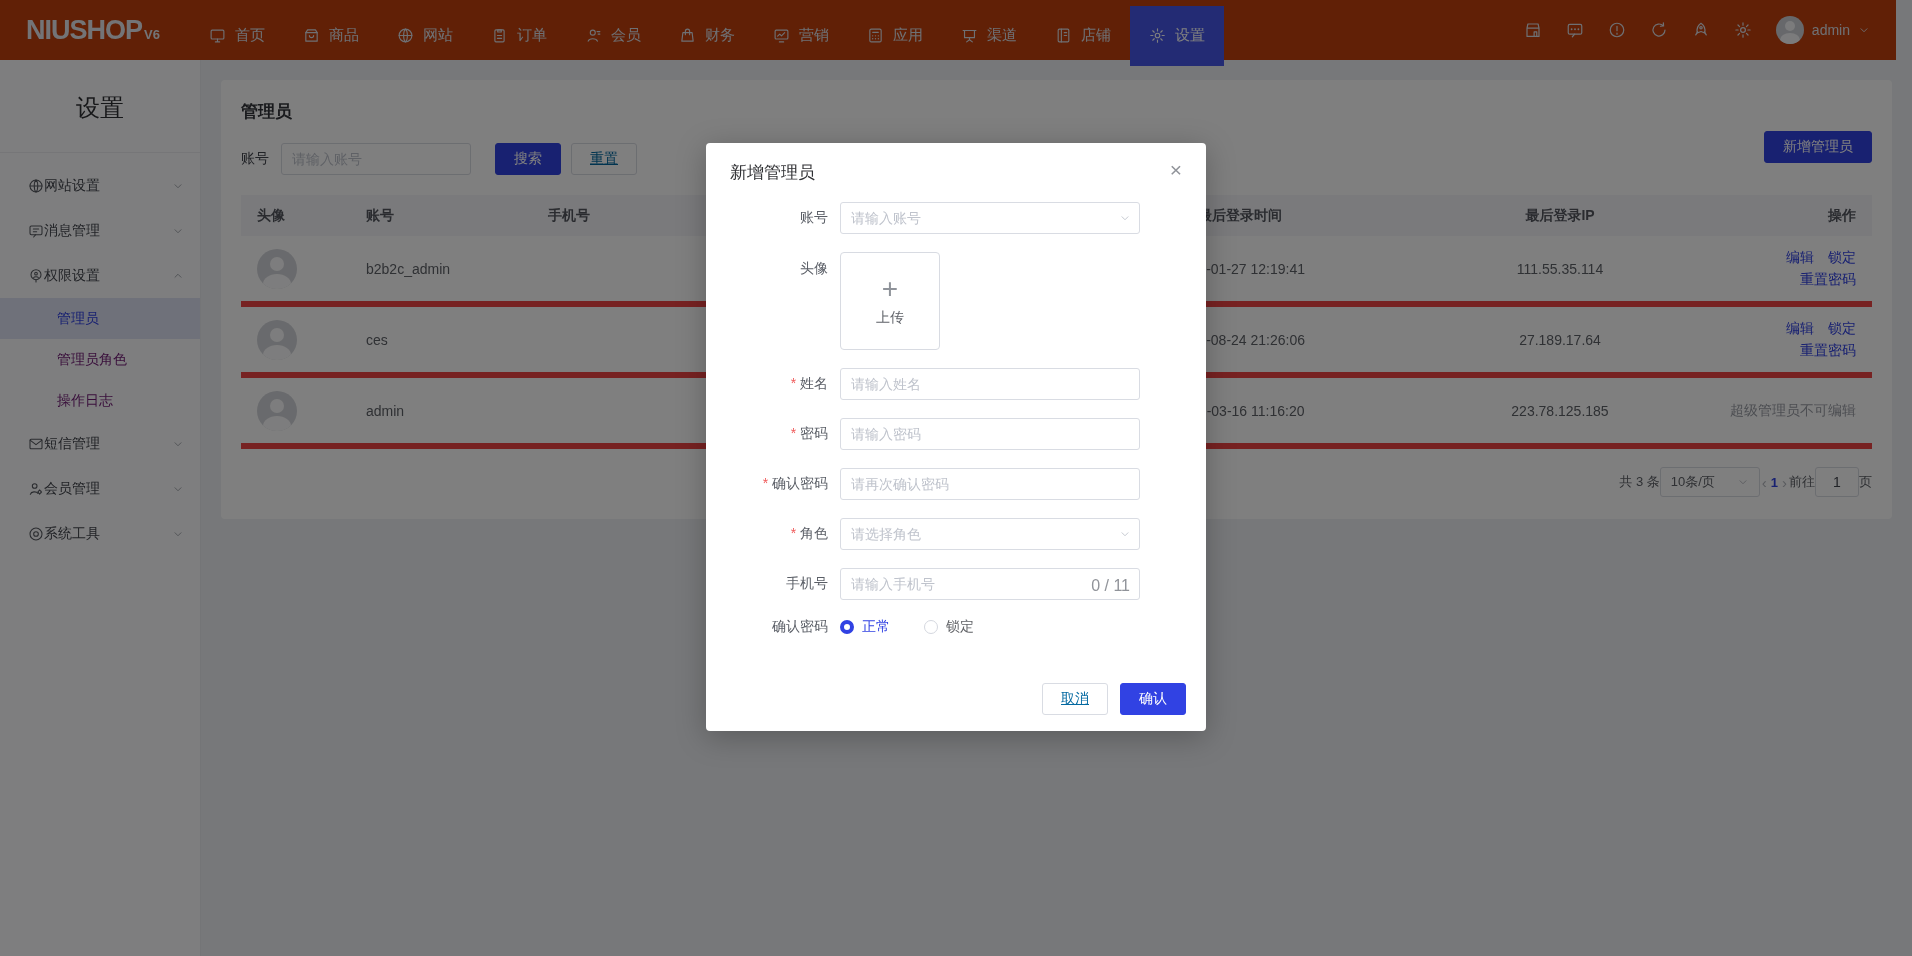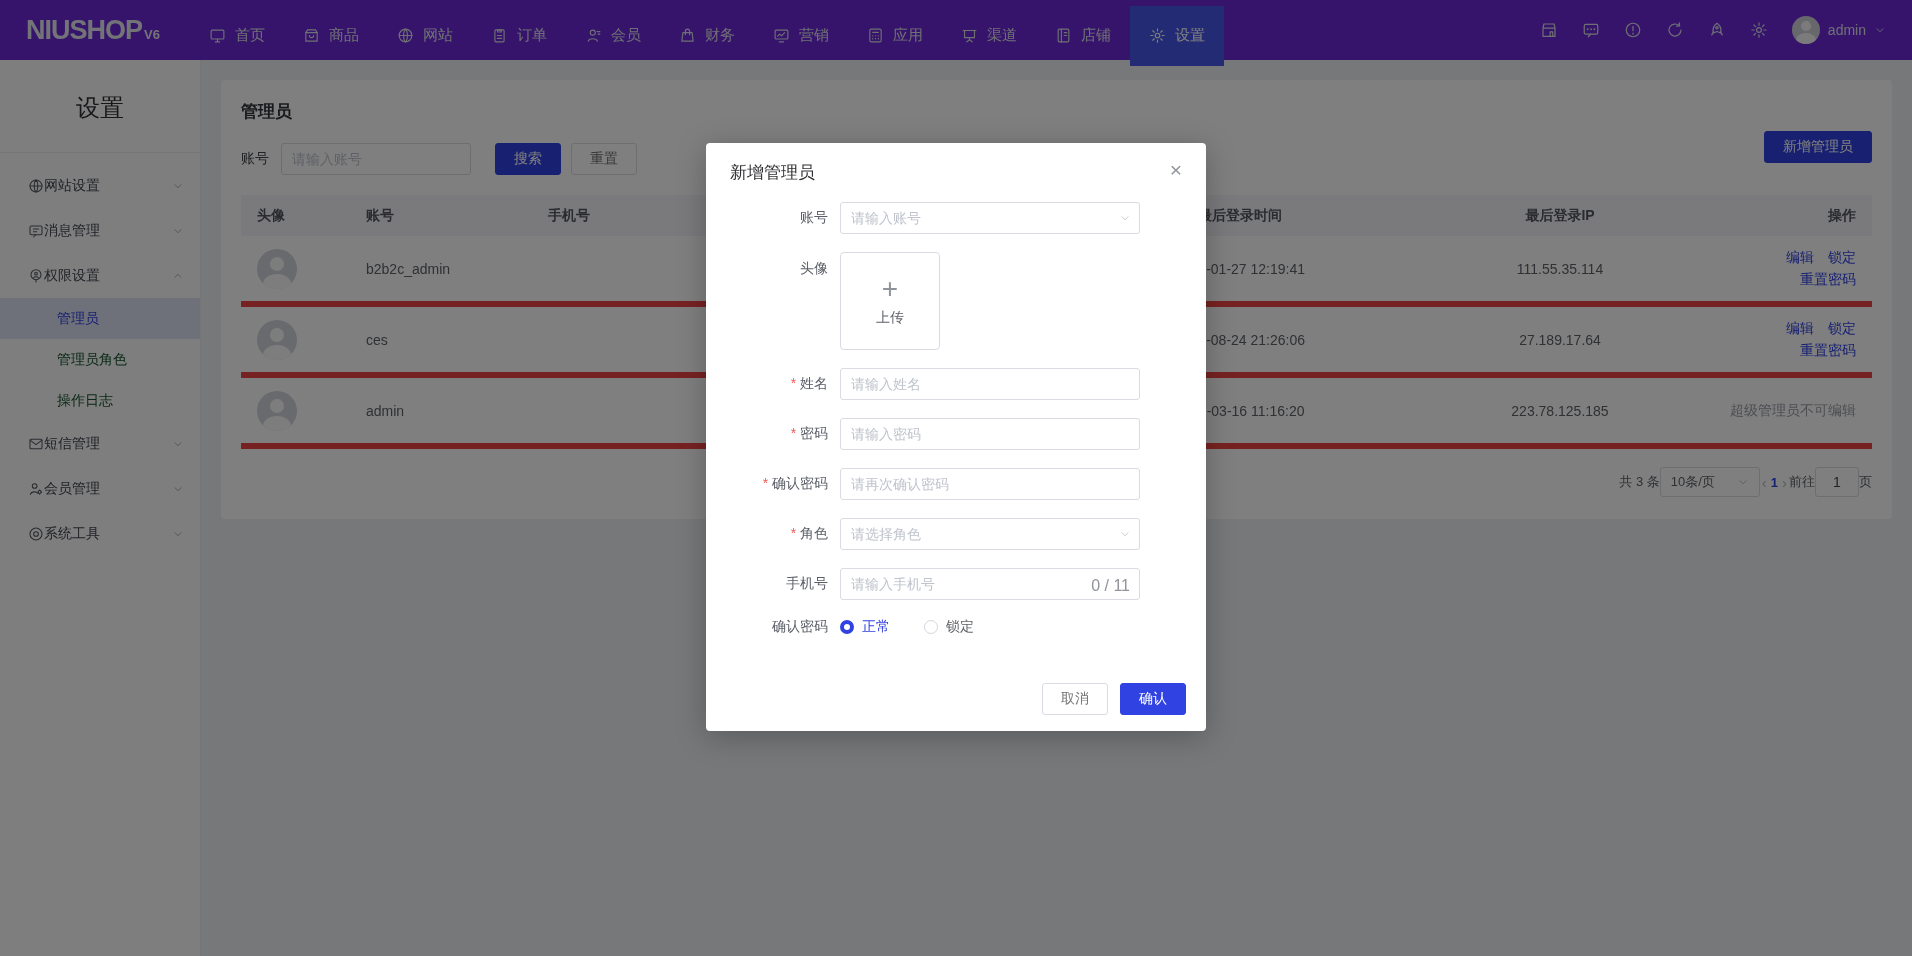--- a/index.html
+++ b/index.html
@@ -6,21 +6,21 @@
   html,body { width:1912px; height:956px; }
   body {
     font-family:"Liberation Sans","DejaVu Sans",sans-serif;
     background:#eef0f4; position:relative; overflow:hidden; font-size:14px; color:#606266;
   }
   svg { display:block; }
   .ic { width:17px; height:17px; stroke:currentColor; fill:none; stroke-width:1.6; stroke-linecap:round; stroke-linejoin:round; }
   .chev { width:12px; height:12px; stroke:#9ca0a8; fill:none; stroke-width:1.8; stroke-linecap:round; stroke-linejoin:round; }
 
   
-  .topnav { position:absolute; top:0; left:0; right:0; height:60px; background:#6d28d9;
+  .topnav { position:absolute; top:0; left:0; right:16px; height:60px; background:#c2410c;
     display:flex; align-items:center; padding:0 26px; z-index:10; }
   .logo { display:flex; align-items:baseline; color:#e6e8ee; margin-right:30px; }
   .logo-main { font-size:27px; font-weight:800; letter-spacing:-1px; }
   .logo-suffix { font-size:13px; font-weight:700; margin-left:2px; }
   .nav-menu { display:flex; align-items:flex-end; height:71px; }
   .nav-item { display:flex; align-items:center; gap:9px; padding:0 19px; color:#dde0e8;
     font-size:15px; cursor:pointer; height:60px; }
   .nav-item.active { background:#4656e8; color:#ffffff; }
   .nav-right { margin-left:auto; display:flex; align-items:center; gap:24px; color:#dde0e8; }
   .nav-right .ic { width:18px; height:18px; }
@@ -32,36 +32,36 @@
 
   
   .sidebar { position:absolute; top:60px; left:0; bottom:0; width:201px; background:#fdfdfe;
     border-right:1px solid #e9eaee; z-index:5; }
   .side-title { text-align:center; font-size:24px; color:#2f3034; font-weight:500; padding:32px 0 28px; }
   .side-divider { height:1px; background:#ececf0; margin:0 0 10px; }
   .side-item { display:flex; align-items:center; height:45px; padding:0 16px 0 28px;
     color:#43464e; cursor:pointer; font-size:14px; }
   .side-item .ic { width:16px; height:16px; color:#55585f; }
   .side-item .spacer { flex:1; }
-  .side-sub { display:flex; align-items:center; height:41px; padding-left:57px; color:#14532d; cursor:pointer; }
+  .side-sub { display:flex; align-items:center; height:41px; padding-left:57px; color:#701a75; cursor:pointer; }
   .side-sub.selected { background:#dfe3f4; color:#3142e3; }
 
   
   .main { position:absolute; top:60px; left:201px; right:0; bottom:0; background:#eef0f4; padding:20px; }
   .card { background:#ffffff; border-radius:4px; padding:20px 20px 22px; position:relative; }
   .page-title { font-size:17px; font-weight:700; color:#33353a; margin-bottom:20px; }
   .search-row { display:flex; align-items:center; gap:10px; }
   .search-label { color:#43464e; margin-right:2px; }
   .text-input { height:32px; border:1px solid #d9dce3; border-radius:3px; padding:0 10px; font-size:14px;
     color:#43464e; outline:none; font-family:inherit; background:#fff; }
   .text-input::placeholder { color:#bfc3cc; }
   .search-input { width:190px; }
   .btn { height:32px; border-radius:3px; font-size:14px; padding:0 18px; cursor:pointer; border:1px solid transparent; font-family:inherit; }
   .btn-primary { background:#3142e3; color:#fff; border-color:#3142e3; }
-  .btn-plain { background:#fff; color:#737373; border-color:#d9dce3; }
+  .btn-plain { background:#fff; color:#0369a1; border-color:#d9dce3;text-decoration:underline; }
   .btn-search { margin-left:14px; }
   .add-btn { position:absolute; right:20px; top:51px; }
 
   
   .table { margin-top:20px; }
   .t-row { display:grid; grid-template-columns:109px 182px 1fr 320px 320px 152px; align-items:center; }
   .t-head { background:#f4f5f9; height:41px; color:#54575f; font-weight:700; }
   .t-body-row { height:71px; border-bottom:6px solid #ef4444; color:#5f6268; }
   .t-cell { padding-left:16px; }
   .t-center { text-align:center; padding-left:0; }

